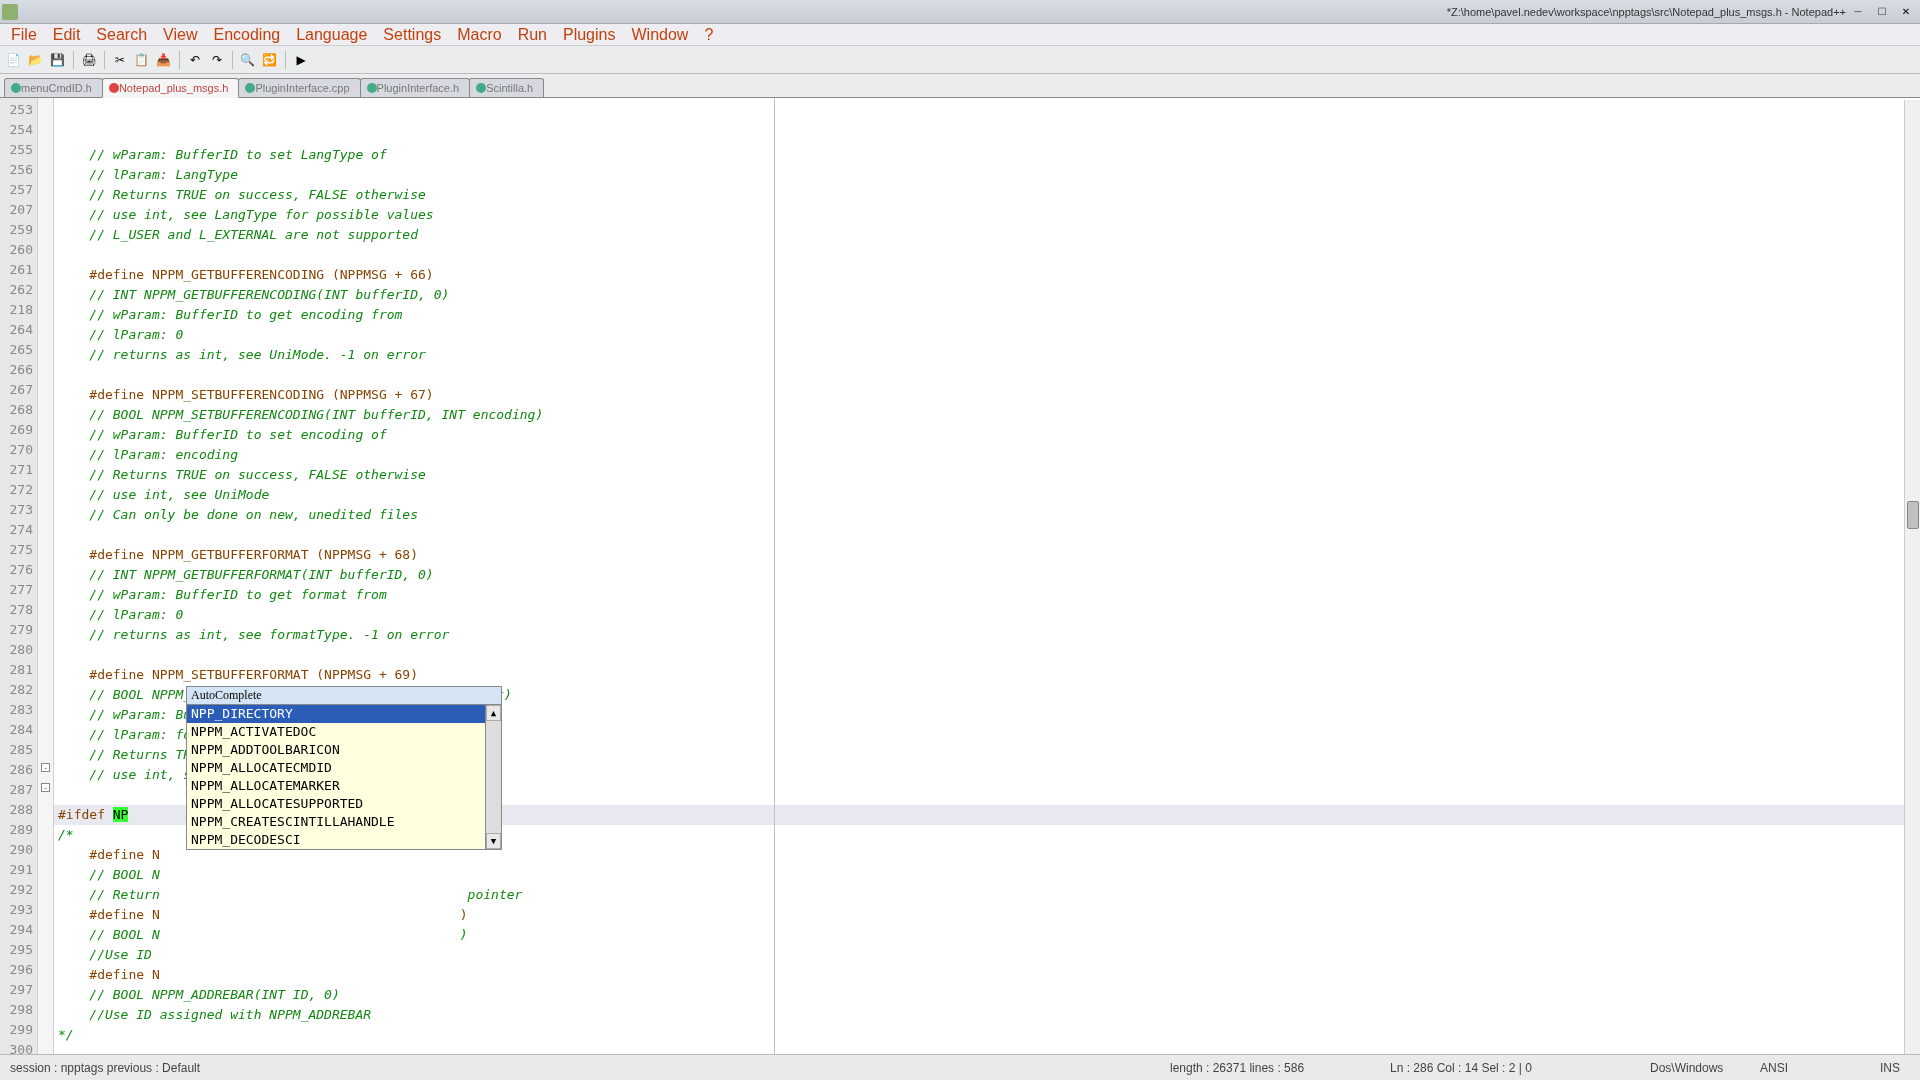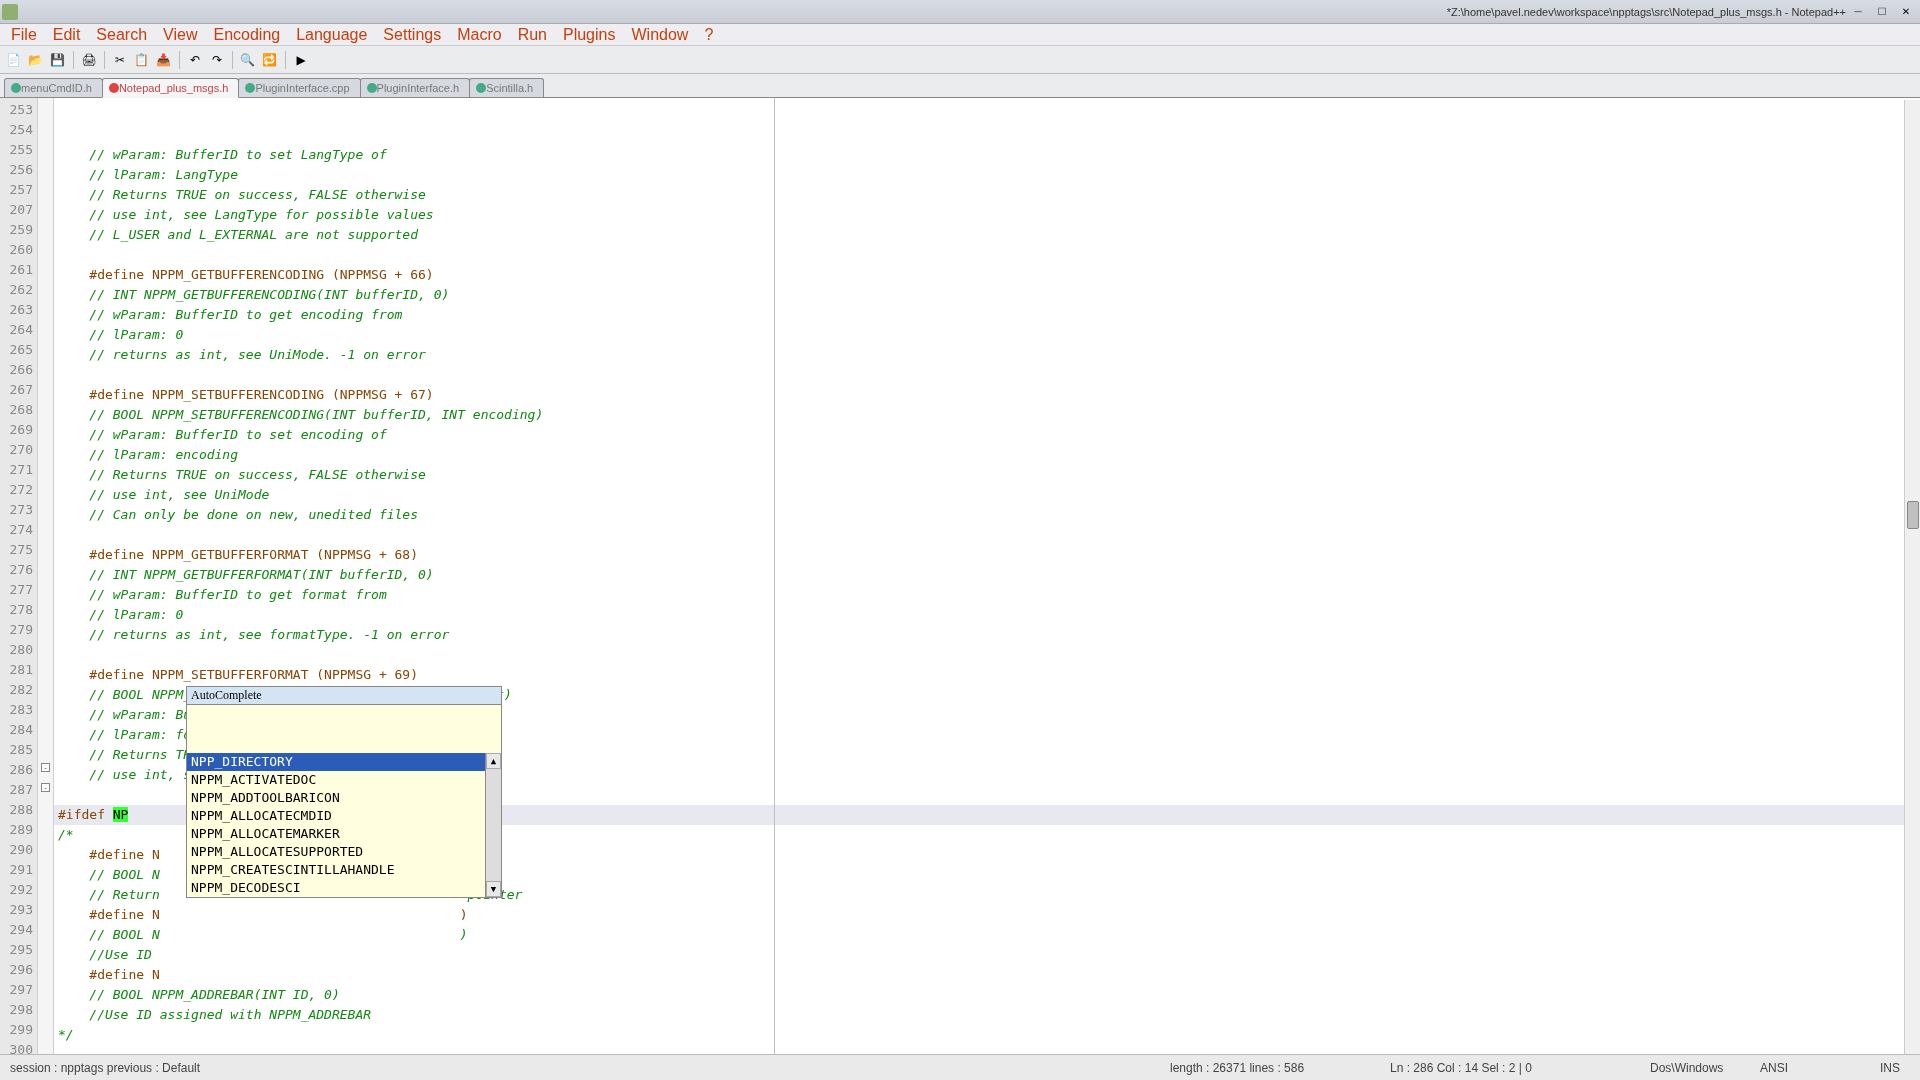--- a/index.html
+++ b/index.html
@@ -36,21 +36,21 @@
 .code-line { height: 20px; line-height: 20px; padding-left: 4px; }
 .code-line.current { background: #e8e8f0; }
 .comment { color: #118811; font-style: italic; }
 .prep { color: #884400; }
 .prepkw { color: #884400; }
 .highlight { background: #33ff33; padding: 0 0; }
 .edge-line { position: absolute; left: 720px; top: 0; bottom: 0; width: 1px; background: #c0c0c0; }
 
 .autocomplete { position: absolute; left: 186px; top: 686px; width: 316px; background: #ffffe0; border: 1px solid #888; z-index: 100; font-family: 'Lucida Console', monospace; font-size: 13px; }
 .ac-header { background: #d4e4f4; padding: 1px 4px; border-bottom: 1px solid #888; font-family: Tahoma; font-size: 12px; }
-.ac-body { display: flex; margin-top: 48px; }
+.ac-body { display: flex; }
 .ac-list { flex: 1; }
 .ac-item { padding: 0 4px; height: 18px; line-height: 18px; cursor: pointer; }
 .ac-item.selected { background: #2a5cb8; color: #fff; }
 .ac-scroll { width: 16px; background: #ddd; display: flex; flex-direction: column; justify-content: space-between; border-left: 1px solid #888; }
 .ac-sbtn { height: 16px; background: #e8e8e8; border: 1px solid #aaa; font-size:9px; text-align:center; line-height:14px; cursor:pointer; }
 
 .scrollbar-v { position: absolute; right: 0; top: 100px; width: 16px; bottom: 26px; background: #f0f0f0; border-left: 1px solid #ccc; }
 .scroll-thumb { position: absolute; left: 2px; width: 12px; top: 42%; height: 28px; background: #c0c0c0; border: 1px solid #888; border-radius: 2px; cursor: pointer; }
 
 .statusbar { position: fixed; bottom: 0; left: 0; right: 0; height: 26px; background: #eaeaea; border-top: 1px solid #bbb; display: flex; align-items: center; font-size: 12px; color: #444; }
@@ -138,21 +138,21 @@
       <div class="line-num">253</div>
       <div class="line-num">254</div>
       <div class="line-num">255</div>
       <div class="line-num">256</div>
       <div class="line-num">257</div>
       <div class="line-num">207</div>
       <div class="line-num">259</div>
       <div class="line-num">260</div>
       <div class="line-num">261</div>
       <div class="line-num">262</div>
-      <div class="line-num">263</div>
+      <div class="line-num">218</div>
       <div class="line-num">264</div>
       <div class="line-num">265</div>
       <div class="line-num">266</div>
       <div class="line-num">267</div>
       <div class="line-num">268</div>
       <div class="line-num">269</div>
       <div class="line-num">270</div>
       <div class="line-num">271</div>
       <div class="line-num">272</div>
       <div class="line-num">273</div>

